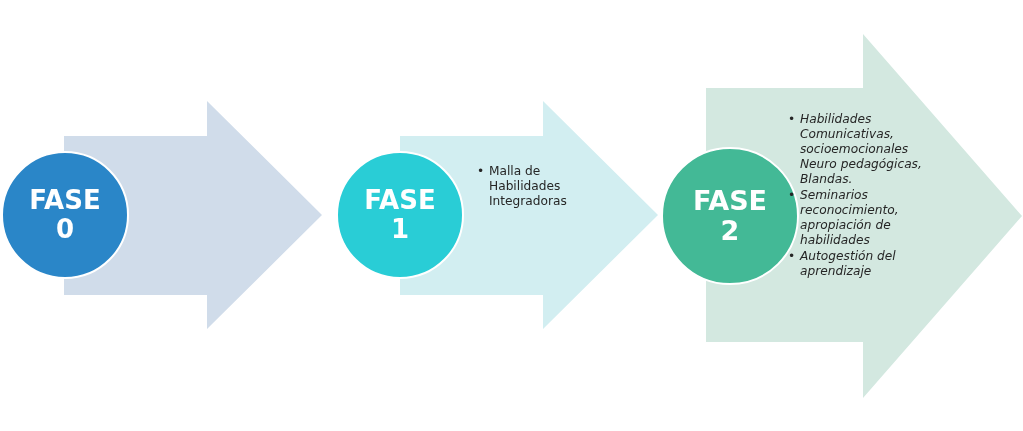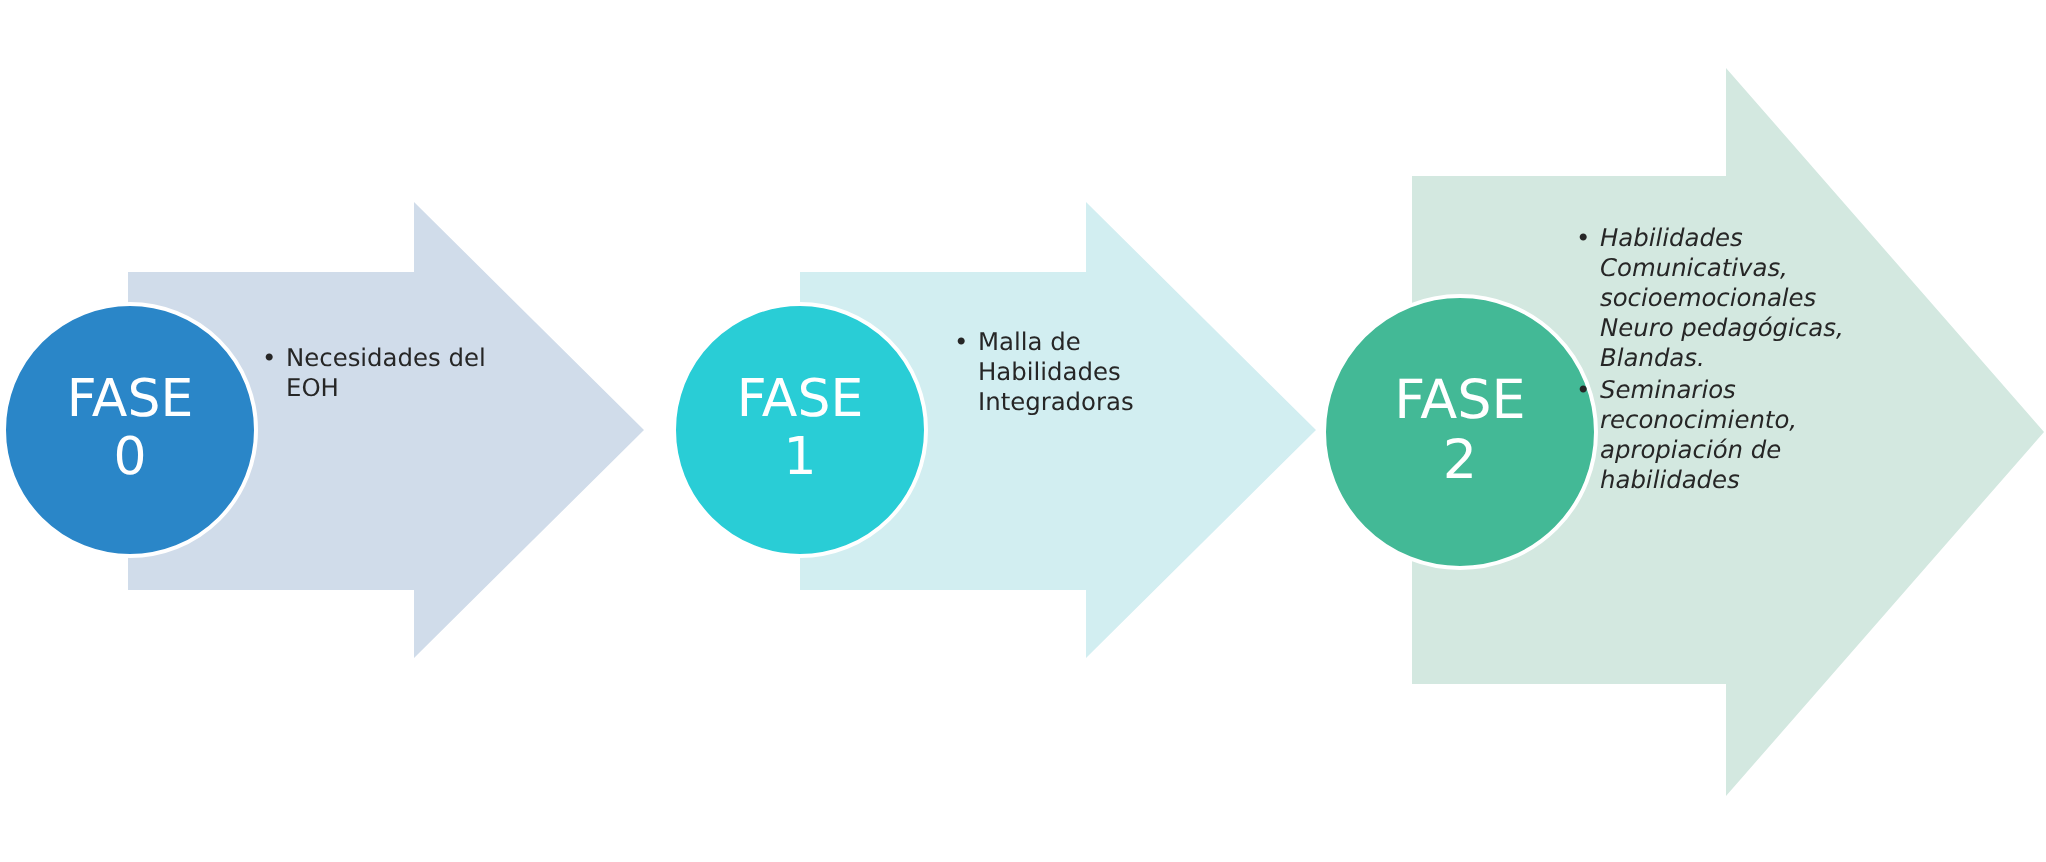--- a/index.html
+++ b/index.html
@@ -2,21 +2,21 @@
 <html><head>
 <meta charset="utf-8">
 <style>
   html, body { margin: 0; padding: 0; background: #ffffff; }
   body { width: 1023px; height: 431px; position: relative; overflow: hidden;
          font-family: "DejaVu Sans", sans-serif; }
   svg.arrows { position: absolute; left: 0; top: 0; }
   .circle { position: absolute; border-radius: 50%; box-sizing: border-box;
             border: 2px solid #ffffff; display: flex; flex-direction: column;
             align-items: center; justify-content: center; color: #ffffff;
-            font-family: "DejaVu Sans", sans-serif; font-weight: normal; line-height: 1.12; }
+            font-family: "DejaVu Sans", sans-serif; font-weight: bold; line-height: 1.12; }
   .circle span { display: block; text-align: center; }
   .c0 { left: 1px; top: 151px; width: 128px; height: 128px; background: #2a86c8; font-size: 26px; }
   .c1 { left: 336px; top: 151px; width: 128px; height: 128px; background: #29cdd6; font-size: 26px; }
   .c2 { left: 661px; top: 147px; width: 138px; height: 138px; background: #43b996; font-size: 27px; }
   .bullets { position: absolute; margin: 0; padding: 0; list-style: none;
              color: #262626; font-size: 12.2px; line-height: 15px; }
   .bullets li { position: relative; padding-left: 12px; margin: 0 0 1px 0; }
   .bullets li::before { content: "•"; position: absolute; left: 0; top: 0; }
   .b0 { left: 131px; top: 172px; width: 130px; }
   .b1 { left: 477px; top: 164px; width: 130px; }
@@ -29,31 +29,31 @@
   <polygon points="64,136 207,136 207,101 322,215 207,329 207,295 64,295" fill="#d0dcea"></polygon>
   <polygon points="400,136 543,136 543,101 658,215 543,329 543,295 400,295" fill="#d2eef1"></polygon>
   <polygon points="706,88 863,88 863,34 1022,216 863,398 863,342 706,342" fill="#d3e8e0"></polygon>
 </svg>
 
 <div class="circle c0" style="background: rgb(42, 134, 200);">
   <span>FASE</span>
   <span>0</span>
 </div>
 <ul class="bullets b0">
-  <li>Necesidades del EOH</li>
 </ul>
 
 <div class="circle c1" style="background: rgb(41, 205, 214);">
   <span>FASE</span>
   <span>1</span>
 </div>
 <ul class="bullets b1">
   <li>Malla de Habilidades Integradoras</li>
 </ul>
 
 <div class="circle c2" style="background: rgb(67, 185, 150);">
   <span>FASE</span>
   <span>2</span>
 </div>
 <ul class="bullets b2">
   <li>Habilidades Comunicativas, socioemocionales Neuro pedagógicas, Blandas.</li>
   <li>Seminarios reconocimiento, apropiación de habilidades</li>
+  <li>Autogestión del aprendizaje</li>
 </ul>
 
 </body></html>

